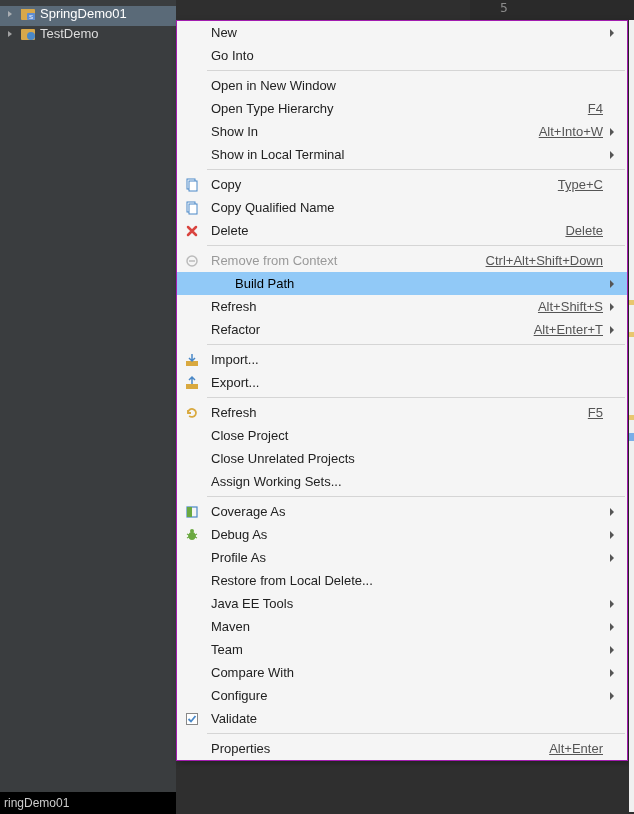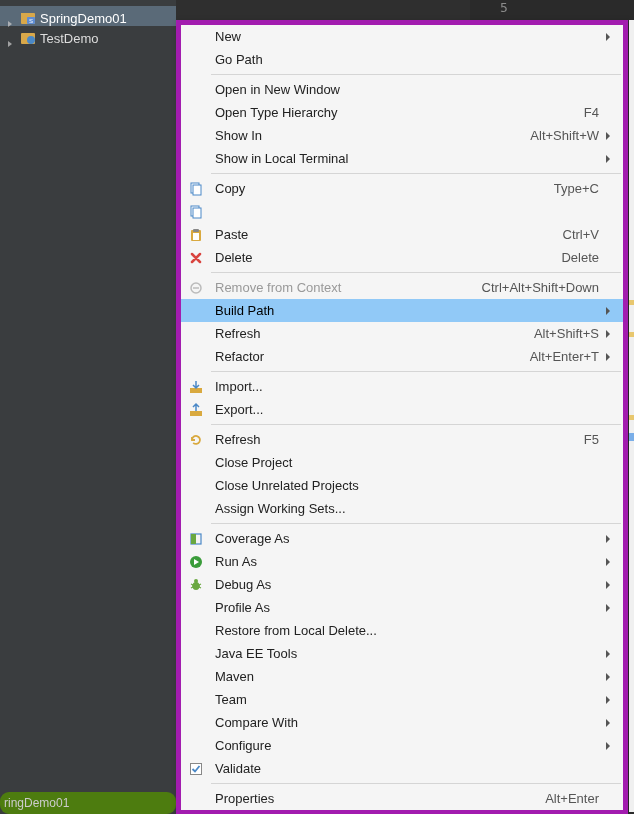--- a/index.html
+++ b/index.html
@@ -16,21 +16,21 @@
       position: absolute;
       top: 0;
       left: 0;
       width: 176px;
       height: 100%;
       background: #3a3d3f;
       padding-top: 6px;
     }
     .tree-item {
       display: flex;
-      align-items: flex-end;
+      align-items: flex-start;
       height: 20px;
       padding-left: 6px;
       color: #ddd;
       cursor: pointer;
     }
     .tree-item.selected {
       background: #5a6a78;
       color: #fff;
     }
     .tree-arrow {
@@ -46,47 +46,46 @@
       display: inline-flex;
       align-items: center;
       justify-content: center;
     }
     .status-bar {
       position: absolute;
       bottom: 0;
       left: 0;
       width: 176px;
       height: 22px;
-      background: #4d7c0f;
+      background: #000000;
       color: #ccc;
       font-size: 12px;
       display: flex;
       align-items: center;
       padding-left: 4px;
-      border-radius: 9px;
     }
     .code-area {
       position: absolute;
       top: 0;
       left: 470px;
       width: 164px;
       height: 20px;
       background: #2a2a2a;
       color: #8a8a8a;
       font-family: Consolas, monospace;
       font-size: 13px;
       padding: 0px 30px;
     }
     .context-menu {
       position: absolute;
       top: 20px;
       left: 176px;
       width: 452px;
       background: #f5f5f5;
-      border: 5px solid #a21caf;
+      border: 1px solid #a21caf;
       box-shadow: 2px 2px 6px rgba(0,0,0,0.3);
     }
     .menu-icon-col {
       width: 30px;
       display: flex;
       align-items: center;
       justify-content: center;
       flex-shrink: 0;
     }
     .menu-item {
@@ -97,30 +96,32 @@
       color: #222;
       padding-right: 10px;
     }
     .menu-item.disabled {
       color: #999;
       cursor: default;
     }
     .menu-item.highlighted {
       background: #91c9f7;
       color: #000;
+      gap: 24px;
     }
     .menu-label {
       flex: 1;
       padding-left: 4px;
       white-space: nowrap;
     }
     .menu-shortcut {
       color: #555;
       padding-right: 4px;
       white-space: nowrap;
+      text-decoration: underline;
     }
     .menu-submenu-arrow {
       width: 10px;
       display: flex;
       align-items: center;
       justify-content: center;
       flex-shrink: 0;
     }
     .menu-separator {
       height: 1px;
@@ -182,39 +183,39 @@
       <span class="menu-icon-col"></span>
       <span class="menu-label">New</span>
       <span class="menu-submenu-arrow">
         <svg width="6" height="10" viewBox="0 0 6 10">
           <path d="M1 1 L5 5 L1 9 Z" fill="#555"></path>
         </svg>
       </span>
     </div>
     <div class="menu-item">
       <span class="menu-icon-col"></span>
-      <span class="menu-label">Go Path</span>
+      <span class="menu-label">Go Into</span>
       <span class="menu-submenu-arrow"></span>
     </div>
     <div class="menu-separator"></div>
     <div class="menu-item">
       <span class="menu-icon-col"></span>
       <span class="menu-label">Open in New Window</span>
       <span class="menu-submenu-arrow"></span>
     </div>
     <div class="menu-item">
       <span class="menu-icon-col"></span>
       <span class="menu-label">Open Type Hierarchy</span>
       <span class="menu-shortcut">F4</span>
       <span class="menu-submenu-arrow"></span>
     </div>
     <div class="menu-item">
       <span class="menu-icon-col"></span>
       <span class="menu-label">Show In</span>
-      <span class="menu-shortcut">Alt+Shift+W</span>
+      <span class="menu-shortcut">Alt+Into+W</span>
       <span class="menu-submenu-arrow">
         <svg width="6" height="10" viewBox="0 0 6 10">
           <path d="M1 1 L5 5 L1 9 Z" fill="#555"></path>
         </svg>
       </span>
     </div>
     <div class="menu-item">
       <span class="menu-icon-col"></span>
       <span class="menu-label">Show in Local Terminal</span>
       <span class="menu-submenu-arrow">
@@ -235,32 +236,21 @@
       <span class="menu-shortcut">Type+C</span>
       <span class="menu-submenu-arrow"></span>
     </div>
     <div class="menu-item">
       <span class="menu-icon-col">
         <svg width="16" height="16">
           <rect x="3" y="2" width="8" height="10" fill="#fff" stroke="#4a88c7"></rect>
           <rect x="5" y="4" width="8" height="10" fill="#fff" stroke="#4a88c7"></rect>
         </svg>
       </span>
-      <span class="menu-submenu-arrow"></span>
-    </div>
-    <div class="menu-item">
-      <span class="menu-icon-col">
-        <svg width="16" height="16">
-          <rect x="3" y="3" width="10" height="11" fill="#d9a93f" rx="1"></rect>
-          <rect x="5" y="2" width="6" height="3" fill="#888" rx="1"></rect>
-          <rect x="5" y="6" width="6" height="7" fill="#fff"></rect>
-        </svg>
-      </span>
-      <span class="menu-label">Paste</span>
-      <span class="menu-shortcut">Ctrl+V</span>
+      <span class="menu-label">Copy Qualified Name</span>
       <span class="menu-submenu-arrow"></span>
     </div>
     <div class="menu-item">
       <span class="menu-icon-col">
         <svg width="16" height="16">
           <path d="M4 4 L12 12 M12 4 L4 12" stroke="#d9443f" stroke-width="2.5" stroke-linecap="round"></path>
         </svg>
       </span>
       <span class="menu-label">Delete</span>
       <span class="menu-shortcut">Delete</span>
@@ -357,34 +347,20 @@
     </div>
     <div class="menu-separator"></div>
     <div class="menu-item">
       <span class="menu-icon-col">
         <svg width="16" height="16">
           <rect x="3" y="3" width="10" height="10" fill="none" stroke="#4a88c7" stroke-width="1.2"></rect>
           <rect x="3" y="3" width="5" height="10" fill="#6aa840"></rect>
         </svg>
       </span>
       <span class="menu-label">Coverage As</span>
-      <span class="menu-submenu-arrow">
-        <svg width="6" height="10" viewBox="0 0 6 10">
-          <path d="M1 1 L5 5 L1 9 Z" fill="#555"></path>
-        </svg>
-      </span>
-    </div>
-    <div class="menu-item">
-      <span class="menu-icon-col">
-        <svg width="16" height="16">
-          <circle cx="8" cy="8" r="6" fill="#3a9c3a"></circle>
-          <path d="M6 5 L11 8 L6 11 Z" fill="#fff"></path>
-        </svg>
-      </span>
-      <span class="menu-label">Run As</span>
       <span class="menu-submenu-arrow">
         <svg width="6" height="10" viewBox="0 0 6 10">
           <path d="M1 1 L5 5 L1 9 Z" fill="#555"></path>
         </svg>
       </span>
     </div>
     <div class="menu-item">
       <span class="menu-icon-col">
         <svg width="16" height="16">
           <ellipse cx="8" cy="9" rx="3.5" ry="4" fill="#6aa840"></ellipse>

